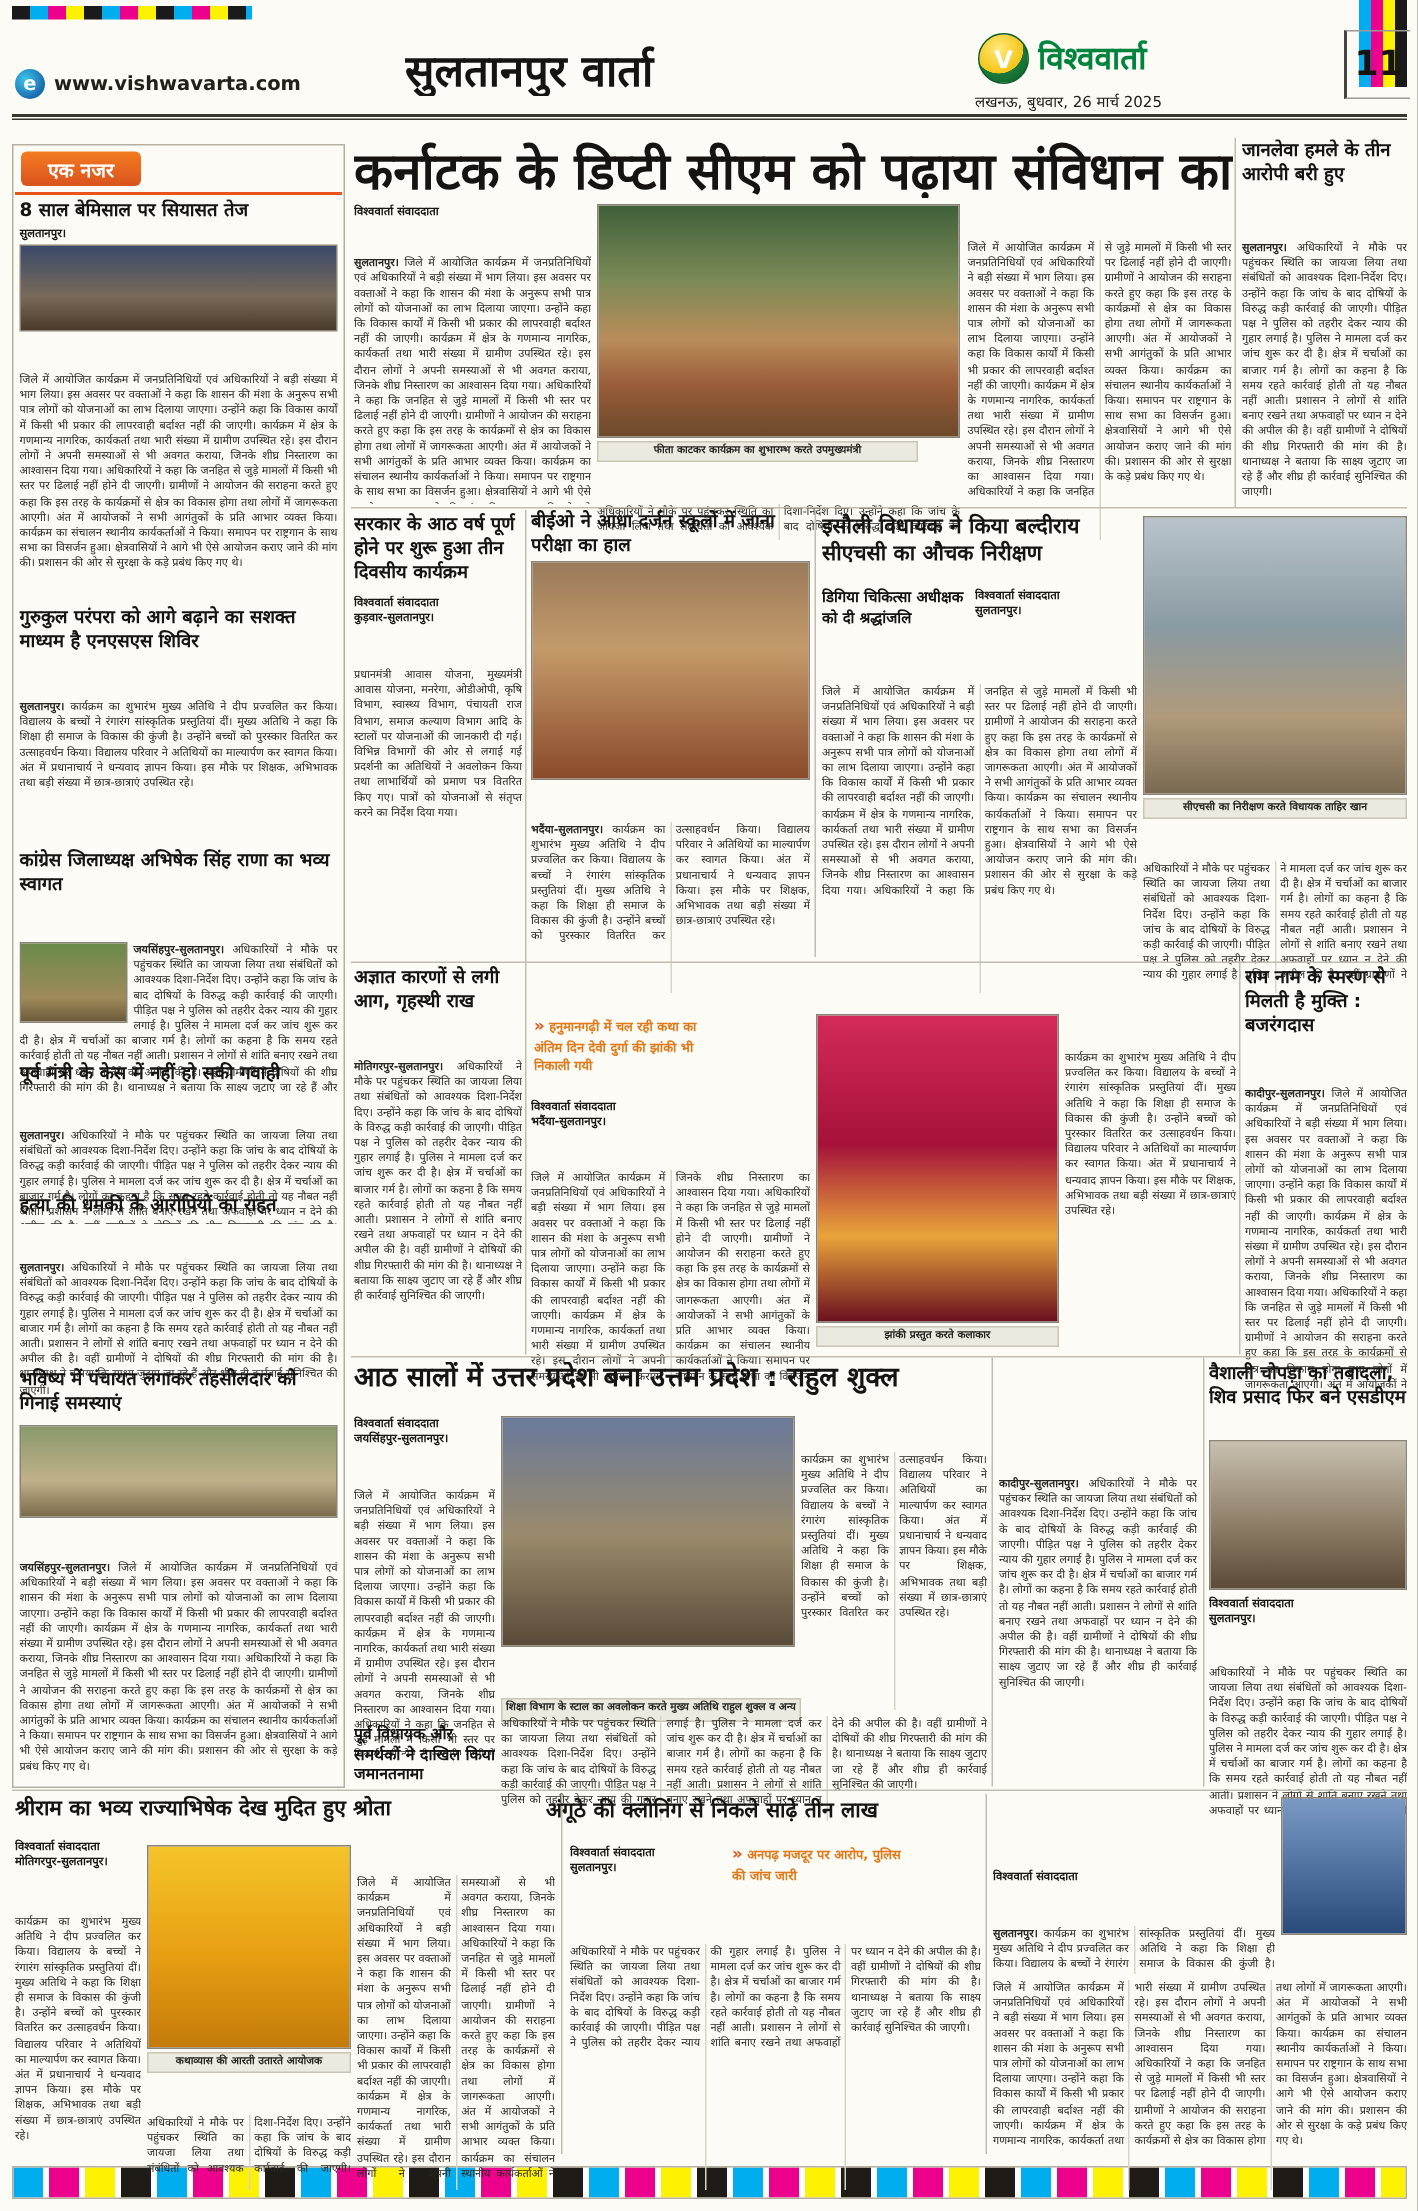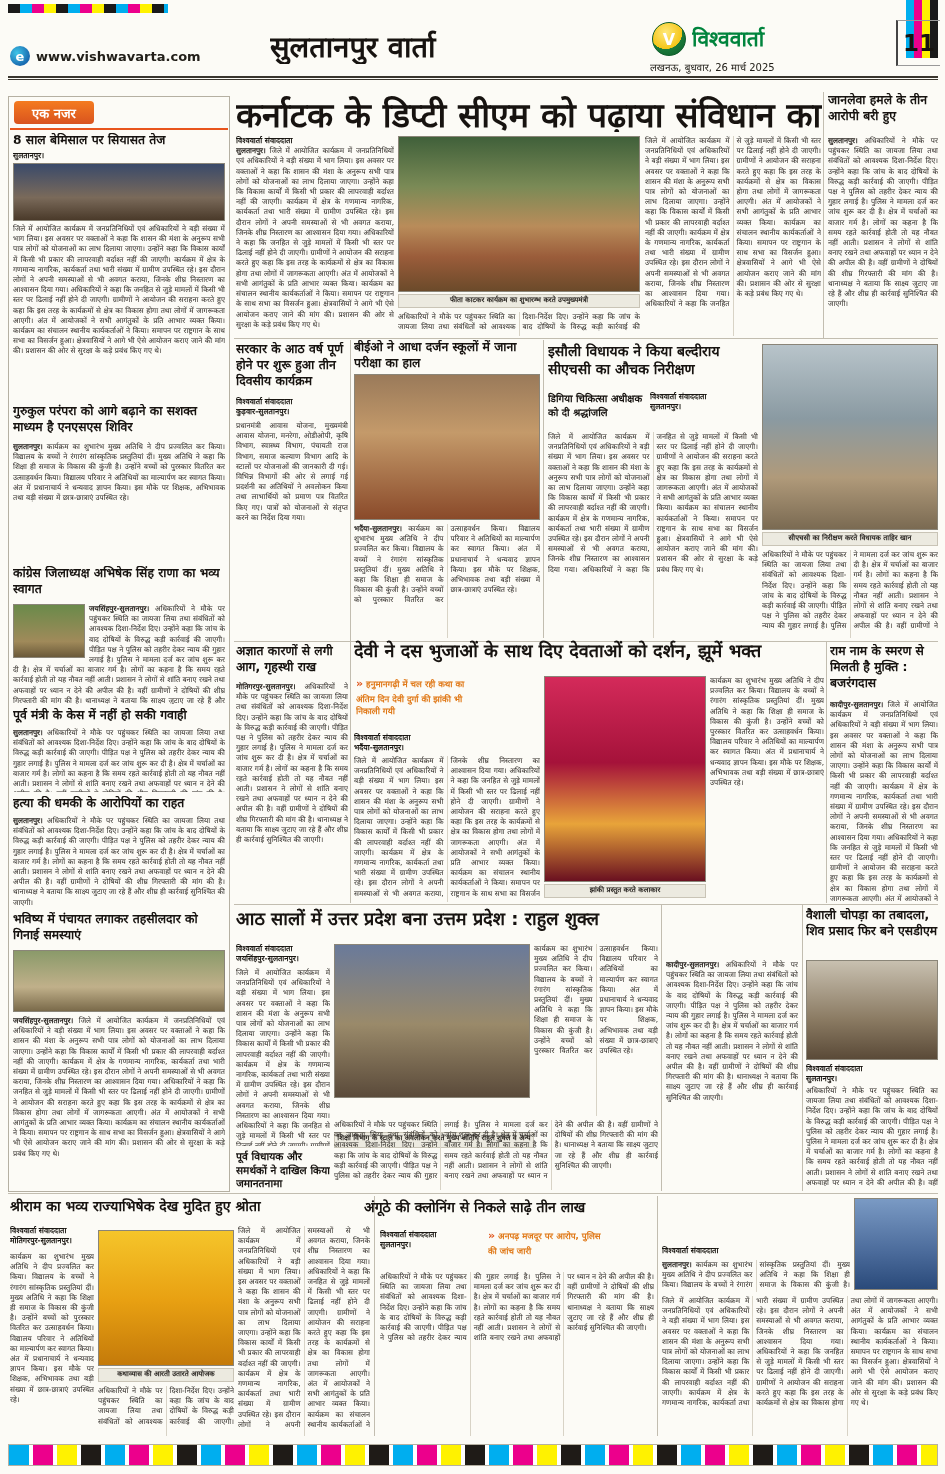--- a/index.html
+++ b/index.html
@@ -6,21 +6,21 @@
   .page{position:relative;width:945px;height:1474px;margin:0 auto;background:#fcfbf6;
         font-family:"DejaVu Sans",sans-serif;color:#2a2620;overflow:hidden;}
   .abs{position:absolute;box-sizing:border-box;overflow:hidden;}
   .hl{font-weight:bold;color:#171310;}
   .center{text-align:left;}
   .h-xl{font-size:34px;line-height:1.25;}
   .h-lg{font-size:18px;line-height:1.25;}
   .h-md{font-size:14px;line-height:1.3;}
   .h-sm{font-size:12.3px;line-height:1.3;}
   .h-xs{font-size:10.5px;line-height:1.3;}
-  .body-txt{font-size:7.3px;line-height:1.4;text-align:justify;color:#2a2622;}
+  .body-txt{font-size:7.3px;line-height:1.4;text-align:justify;color:#2a2622;margin-top:24px;}
   .byline{font-size:7.6px;font-weight:bold;color:#1a1712;line-height:1.35;}
   .dl{font-weight:bold;}
   .caption{font-size:7px;font-weight:bold;text-align:center;color:#2a2622;background:#eceae0;
            border:1px solid #c9c4b6;line-height:1.6;}
   .photo{border:1px solid #8a8578;}
   .cols2{columns:2;column-gap:7px;column-rule:1px solid #d8d3c6;}
   .cols3{columns:3;column-gap:7px;column-rule:1px solid #d8d3c6;}
   .vline{position:absolute;width:1px;background:#c2bdb0;}
   .hline{position:absolute;height:1px;background:#c2bdb0;}
   .kicker{color:#e07a1a;font-weight:bold;font-size:8.6px;line-height:1.5;}
@@ -99,21 +99,21 @@
   <div class="abs hl h-sm" style="left:13px;top:912px;width:212px;height:36px">भविष्य में पंचायत लगाकर तहसीलदार को गिनाई समस्याएं</div>
   <div class="abs photo ph-s6" style="left:13px;top:950px;width:212px;height:62px"></div>
   <div class="abs body-txt" style="left:13px;top:1016px;width:212px;height:172px"><span class="dl">जयसिंहपुर-सुलतानपुर।</span> <span>जिले में आयोजित कार्यक्रम में जनप्रतिनिधियों एवं अधिकारियों ने बड़ी संख्या में भाग लिया। इस अवसर पर वक्ताओं ने कहा कि शासन की मंशा के अनुरूप सभी पात्र लोगों को योजनाओं का लाभ दिलाया जाएगा। उन्होंने कहा कि विकास कार्यों में किसी भी प्रकार की लापरवाही बर्दाश्त नहीं की जाएगी। कार्यक्रम में क्षेत्र के गणमान्य नागरिक, कार्यकर्ता तथा भारी संख्या में ग्रामीण उपस्थित रहे। इस दौरान लोगों ने अपनी समस्याओं से भी अवगत कराया, जिनके शीघ्र निस्तारण का आश्वासन दिया गया। अधिकारियों ने कहा कि जनहित से जुड़े मामलों में किसी भी स्तर पर ढिलाई नहीं होने दी जाएगी। ग्रामीणों ने आयोजन की सराहना करते हुए कहा कि इस तरह के कार्यक्रमों से क्षेत्र का विकास होगा तथा लोगों में जागरूकता आएगी। अंत में आयोजकों ने सभी आगंतुकों के प्रति आभार व्यक्त किया। कार्यक्रम का संचालन स्थानीय कार्यकर्ताओं ने किया। समापन पर राष्ट्रगान के साथ सभा का विसर्जन हुआ। क्षेत्रवासियों ने आगे भी ऐसे आयोजन कराए जाने की मांग की। प्रशासन की ओर से सुरक्षा के कड़े प्रबंध किए गए थे।</span></div>
 
   <div class="abs hl h-xl center" style="left:236px;top:94px;width:586px;height:38px">कर्नाटक के डिप्टी सीएम को पढ़ाया संविधान का पाठ : राजभर</div>
   <div class="abs" style="left:236px;top:136px;width:158px;height:200px">
     <div class="byline">विश्ववार्ता संवाददाता</div>
     <div class="body-txt"><span class="dl">सुलतानपुर।</span> <span>जिले में आयोजित कार्यक्रम में जनप्रतिनिधियों एवं अधिकारियों ने बड़ी संख्या में भाग लिया। इस अवसर पर वक्ताओं ने कहा कि शासन की मंशा के अनुरूप सभी पात्र लोगों को योजनाओं का लाभ दिलाया जाएगा। उन्होंने कहा कि विकास कार्यों में किसी भी प्रकार की लापरवाही बर्दाश्त नहीं की जाएगी। कार्यक्रम में क्षेत्र के गणमान्य नागरिक, कार्यकर्ता तथा भारी संख्या में ग्रामीण उपस्थित रहे। इस दौरान लोगों ने अपनी समस्याओं से भी अवगत कराया, जिनके शीघ्र निस्तारण का आश्वासन दिया गया। अधिकारियों ने कहा कि जनहित से जुड़े मामलों में किसी भी स्तर पर ढिलाई नहीं होने दी जाएगी। ग्रामीणों ने आयोजन की सराहना करते हुए कहा कि इस तरह के कार्यक्रमों से क्षेत्र का विकास होगा तथा लोगों में जागरूकता आएगी। अंत में आयोजकों ने सभी आगंतुकों के प्रति आभार व्यक्त किया। कार्यक्रम का संचालन स्थानीय कार्यकर्ताओं ने किया। समापन पर राष्ट्रगान के साथ सभा का विसर्जन हुआ। क्षेत्रवासियों ने आगे भी ऐसे आयोजन कराए जाने की मांग की। प्रशासन की ओर से सुरक्षा के कड़े प्रबंध किए गए थे।</span></div>
   </div>
   <div class="abs photo ph-lead" style="left:398px;top:136px;width:242px;height:156px"></div>
-  <div class="abs caption" style="left:398px;top:294px;width:242px;height:14px">फीता काटकर कार्यक्रम का शुभारम्भ करते उपमुख्यमंत्री</div>
+  <div class="abs caption" style="left:398px;top:294px;width:214px;height:14px">फीता काटकर कार्यक्रम का शुभारम्भ करते उपमुख्यमंत्री</div>
   <div class="abs body-txt cols2" style="left:645px;top:136px;width:176px;height:200px">जिले में आयोजित कार्यक्रम में जनप्रतिनिधियों एवं अधिकारियों ने बड़ी संख्या में भाग लिया। इस अवसर पर वक्ताओं ने कहा कि शासन की मंशा के अनुरूप सभी पात्र लोगों को योजनाओं का लाभ दिलाया जाएगा। उन्होंने कहा कि विकास कार्यों में किसी भी प्रकार की लापरवाही बर्दाश्त नहीं की जाएगी। कार्यक्रम में क्षेत्र के गणमान्य नागरिक, कार्यकर्ता तथा भारी संख्या में ग्रामीण उपस्थित रहे। इस दौरान लोगों ने अपनी समस्याओं से भी अवगत कराया, जिनके शीघ्र निस्तारण का आश्वासन दिया गया। अधिकारियों ने कहा कि जनहित से जुड़े मामलों में किसी भी स्तर पर ढिलाई नहीं होने दी जाएगी। ग्रामीणों ने आयोजन की सराहना करते हुए कहा कि इस तरह के कार्यक्रमों से क्षेत्र का विकास होगा तथा लोगों में जागरूकता आएगी। अंत में आयोजकों ने सभी आगंतुकों के प्रति आभार व्यक्त किया। कार्यक्रम का संचालन स्थानीय कार्यकर्ताओं ने किया। समापन पर राष्ट्रगान के साथ सभा का विसर्जन हुआ। क्षेत्रवासियों ने आगे भी ऐसे आयोजन कराए जाने की मांग की। प्रशासन की ओर से सुरक्षा के कड़े प्रबंध किए गए थे।</div>
   <div class="abs body-txt cols2" style="left:398px;top:312px;width:242px;height:24px">अधिकारियों ने मौके पर पहुंचकर स्थिति का जायजा लिया तथा संबंधितों को आवश्यक दिशा-निर्देश दिए। उन्होंने कहा कि जांच के बाद दोषियों के विरुद्ध कड़ी कार्रवाई की जाएगी। पीड़ित पक्ष ने पुलिस को तहरीर देकर न्याय की गुहार लगाई है। पुलिस ने मामला दर्ज कर जांच शुरू कर दी है। क्षेत्र में चर्चाओं का बाजार गर्म है। लोगों का कहना है कि समय रहते कार्रवाई होती तो यह नौबत नहीं आती। प्रशासन ने लोगों से शांति बनाए रखने तथा अफवाहों पर ध्यान न देने की अपील की है। वहीं ग्रामीणों ने दोषियों की शीघ्र गिरफ्तारी की मांग की है। थानाध्यक्ष ने बताया कि साक्ष्य जुटाए जा रहे हैं और शीघ्र ही कार्रवाई सुनिश्चित की जाएगी।</div>
 
   <div class="vline" style="left:823px;top:92px;height:246px"></div>
   <div class="abs hl h-sm" style="left:828px;top:93px;width:110px;height:40px">जानलेवा हमले के तीन आरोपी बरी हुए</div>
   <div class="abs body-txt" style="left:828px;top:136px;width:110px;height:200px"><span class="dl">सुलतानपुर।</span> <span>अधिकारियों ने मौके पर पहुंचकर स्थिति का जायजा लिया तथा संबंधितों को आवश्यक दिशा-निर्देश दिए। उन्होंने कहा कि जांच के बाद दोषियों के विरुद्ध कड़ी कार्रवाई की जाएगी। पीड़ित पक्ष ने पुलिस को तहरीर देकर न्याय की गुहार लगाई है। पुलिस ने मामला दर्ज कर जांच शुरू कर दी है। क्षेत्र में चर्चाओं का बाजार गर्म है। लोगों का कहना है कि समय रहते कार्रवाई होती तो यह नौबत नहीं आती। प्रशासन ने लोगों से शांति बनाए रखने तथा अफवाहों पर ध्यान न देने की अपील की है। वहीं ग्रामीणों ने दोषियों की शीघ्र गिरफ्तारी की मांग की है। थानाध्यक्ष ने बताया कि साक्ष्य जुटाए जा रहे हैं और शीघ्र ही कार्रवाई सुनिश्चित की जाएगी।</span></div>
 
   <div class="hline" style="left:234px;top:338px;width:704px"></div>
 
   <div class="abs hl h-sm" style="left:236px;top:342px;width:112px;height:52px">सरकार के आठ वर्ष पूर्ण होने पर शुरू हुआ तीन दिवसीय कार्यक्रम</div>
@@ -140,21 +140,20 @@
   <div class="abs body-txt cols2" style="left:548px;top:432px;width:210px;height:206px">जिले में आयोजित कार्यक्रम में जनप्रतिनिधियों एवं अधिकारियों ने बड़ी संख्या में भाग लिया। इस अवसर पर वक्ताओं ने कहा कि शासन की मंशा के अनुरूप सभी पात्र लोगों को योजनाओं का लाभ दिलाया जाएगा। उन्होंने कहा कि विकास कार्यों में किसी भी प्रकार की लापरवाही बर्दाश्त नहीं की जाएगी। कार्यक्रम में क्षेत्र के गणमान्य नागरिक, कार्यकर्ता तथा भारी संख्या में ग्रामीण उपस्थित रहे। इस दौरान लोगों ने अपनी समस्याओं से भी अवगत कराया, जिनके शीघ्र निस्तारण का आश्वासन दिया गया। अधिकारियों ने कहा कि जनहित से जुड़े मामलों में किसी भी स्तर पर ढिलाई नहीं होने दी जाएगी। ग्रामीणों ने आयोजन की सराहना करते हुए कहा कि इस तरह के कार्यक्रमों से क्षेत्र का विकास होगा तथा लोगों में जागरूकता आएगी। अंत में आयोजकों ने सभी आगंतुकों के प्रति आभार व्यक्त किया। कार्यक्रम का संचालन स्थानीय कार्यकर्ताओं ने किया। समापन पर राष्ट्रगान के साथ सभा का विसर्जन हुआ। क्षेत्रवासियों ने आगे भी ऐसे आयोजन कराए जाने की मांग की। प्रशासन की ओर से सुरक्षा के कड़े प्रबंध किए गए थे।</div>
   <div class="abs photo ph-isauli" style="left:762px;top:344px;width:176px;height:186px"></div>
   <div class="abs caption" style="left:762px;top:532px;width:176px;height:14px">सीएचसी का निरीक्षण करते विधायक ताहिर खान</div>
   <div class="abs body-txt cols2" style="left:762px;top:550px;width:176px;height:88px">अधिकारियों ने मौके पर पहुंचकर स्थिति का जायजा लिया तथा संबंधितों को आवश्यक दिशा-निर्देश दिए। उन्होंने कहा कि जांच के बाद दोषियों के विरुद्ध कड़ी कार्रवाई की जाएगी। पीड़ित पक्ष ने पुलिस को तहरीर देकर न्याय की गुहार लगाई है। पुलिस ने मामला दर्ज कर जांच शुरू कर दी है। क्षेत्र में चर्चाओं का बाजार गर्म है। लोगों का कहना है कि समय रहते कार्रवाई होती तो यह नौबत नहीं आती। प्रशासन ने लोगों से शांति बनाए रखने तथा अफवाहों पर ध्यान न देने की अपील की है। वहीं ग्रामीणों ने दोषियों की शीघ्र गिरफ्तारी की मांग की है। थानाध्यक्ष ने बताया कि साक्ष्य जुटाए जा रहे हैं और शीघ्र ही कार्रवाई सुनिश्चित की जाएगी।</div>
 
   <div class="hline" style="left:234px;top:641px;width:704px"></div>
 
   <div class="abs hl h-sm" style="left:236px;top:644px;width:112px;height:36px">अज्ञात कारणों से लगी आग, गृहस्थी राख</div>
   <div class="abs body-txt" style="left:236px;top:682px;width:112px;height:220px"><span class="dl">मोतिगरपुर-सुलतानपुर।</span> <span>अधिकारियों ने मौके पर पहुंचकर स्थिति का जायजा लिया तथा संबंधितों को आवश्यक दिशा-निर्देश दिए। उन्होंने कहा कि जांच के बाद दोषियों के विरुद्ध कड़ी कार्रवाई की जाएगी। पीड़ित पक्ष ने पुलिस को तहरीर देकर न्याय की गुहार लगाई है। पुलिस ने मामला दर्ज कर जांच शुरू कर दी है। क्षेत्र में चर्चाओं का बाजार गर्म है। लोगों का कहना है कि समय रहते कार्रवाई होती तो यह नौबत नहीं आती। प्रशासन ने लोगों से शांति बनाए रखने तथा अफवाहों पर ध्यान न देने की अपील की है। वहीं ग्रामीणों ने दोषियों की शीघ्र गिरफ्तारी की मांग की है। थानाध्यक्ष ने बताया कि साक्ष्य जुटाए जा रहे हैं और शीघ्र ही कार्रवाई सुनिश्चित की जाएगी।</span></div>
 
-  <div class="abs hl h-lg center" style="left:354px;top:640px;width:470px;height:32px">देवी ने दस भुजाओं के साथ दिए देवताओं को दर्शन, झूमें भक्त</div>
   <div class="abs kicker" style="left:356px;top:676px;width:118px;height:54px"><span class="arrow">»</span> <span>हनुमानगढ़ी में चल रही कथा का अंतिम दिन देवी दुर्गा की झांकी भी निकाली गयी</span></div>
   <div class="abs byline" style="left:354px;top:733px;width:118px;height:20px">
     <div>विश्ववार्ता संवाददाता</div>
     <div>भदैंया-सुलतानपुर।</div>
   </div>
   <div class="abs body-txt cols2" style="left:354px;top:756px;width:186px;height:146px">जिले में आयोजित कार्यक्रम में जनप्रतिनिधियों एवं अधिकारियों ने बड़ी संख्या में भाग लिया। इस अवसर पर वक्ताओं ने कहा कि शासन की मंशा के अनुरूप सभी पात्र लोगों को योजनाओं का लाभ दिलाया जाएगा। उन्होंने कहा कि विकास कार्यों में किसी भी प्रकार की लापरवाही बर्दाश्त नहीं की जाएगी। कार्यक्रम में क्षेत्र के गणमान्य नागरिक, कार्यकर्ता तथा भारी संख्या में ग्रामीण उपस्थित रहे। इस दौरान लोगों ने अपनी समस्याओं से भी अवगत कराया, जिनके शीघ्र निस्तारण का आश्वासन दिया गया। अधिकारियों ने कहा कि जनहित से जुड़े मामलों में किसी भी स्तर पर ढिलाई नहीं होने दी जाएगी। ग्रामीणों ने आयोजन की सराहना करते हुए कहा कि इस तरह के कार्यक्रमों से क्षेत्र का विकास होगा तथा लोगों में जागरूकता आएगी। अंत में आयोजकों ने सभी आगंतुकों के प्रति आभार व्यक्त किया। कार्यक्रम का संचालन स्थानीय कार्यकर्ताओं ने किया। समापन पर राष्ट्रगान के साथ सभा का विसर्जन हुआ। क्षेत्रवासियों ने आगे भी ऐसे आयोजन कराए जाने की मांग की। प्रशासन की ओर से सुरक्षा के कड़े प्रबंध किए गए थे।</div>
   <div class="abs photo ph-devi" style="left:544px;top:676px;width:162px;height:206px"></div>
   <div class="abs caption" style="left:544px;top:884px;width:162px;height:14px">झांकी प्रस्तुत करते कलाकार</div>
   <div class="abs body-txt" style="left:710px;top:676px;width:114px;height:226px">कार्यक्रम का शुभारंभ मुख्य अतिथि ने दीप प्रज्वलित कर किया। विद्यालय के बच्चों ने रंगारंग सांस्कृतिक प्रस्तुतियां दीं। मुख्य अतिथि ने कहा कि शिक्षा ही समाज के विकास की कुंजी है। उन्होंने बच्चों को पुरस्कार वितरित कर उत्साहवर्धन किया। विद्यालय परिवार ने अतिथियों का माल्यार्पण कर स्वागत किया। अंत में प्रधानाचार्य ने धन्यवाद ज्ञापन किया। इस मौके पर शिक्षक, अभिभावक तथा बड़ी संख्या में छात्र-छात्राएं उपस्थित रहे।</div>
 

